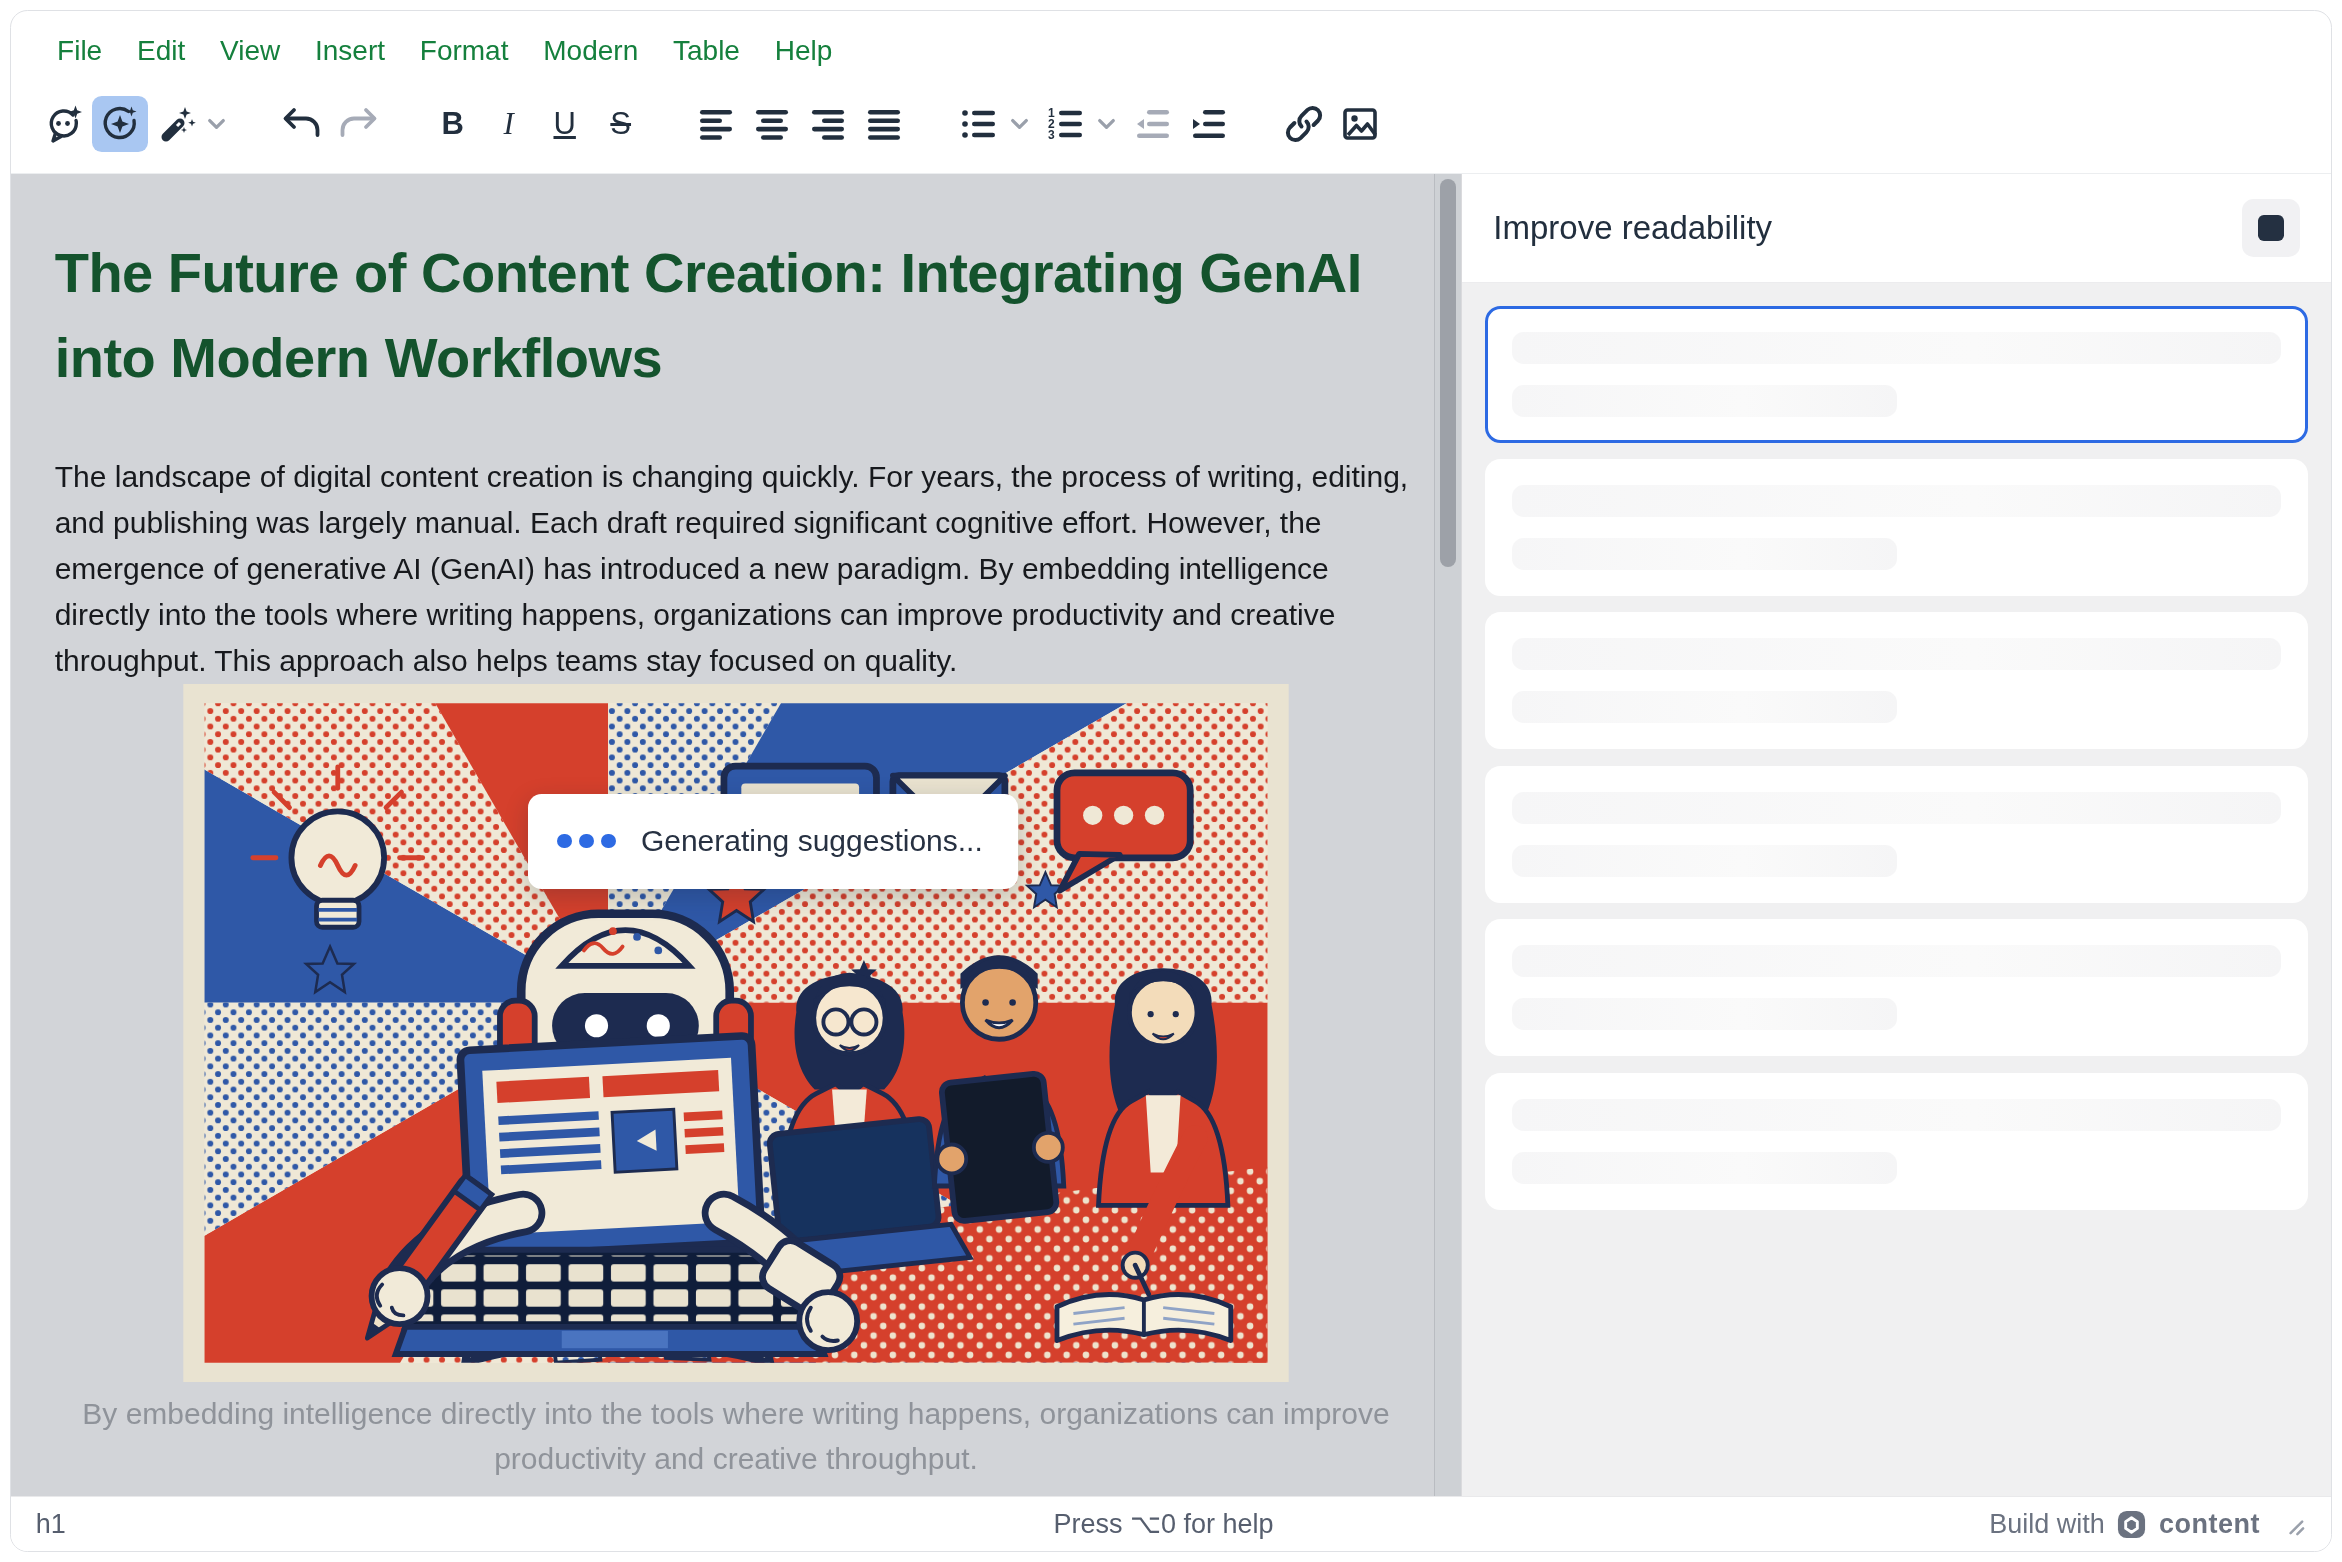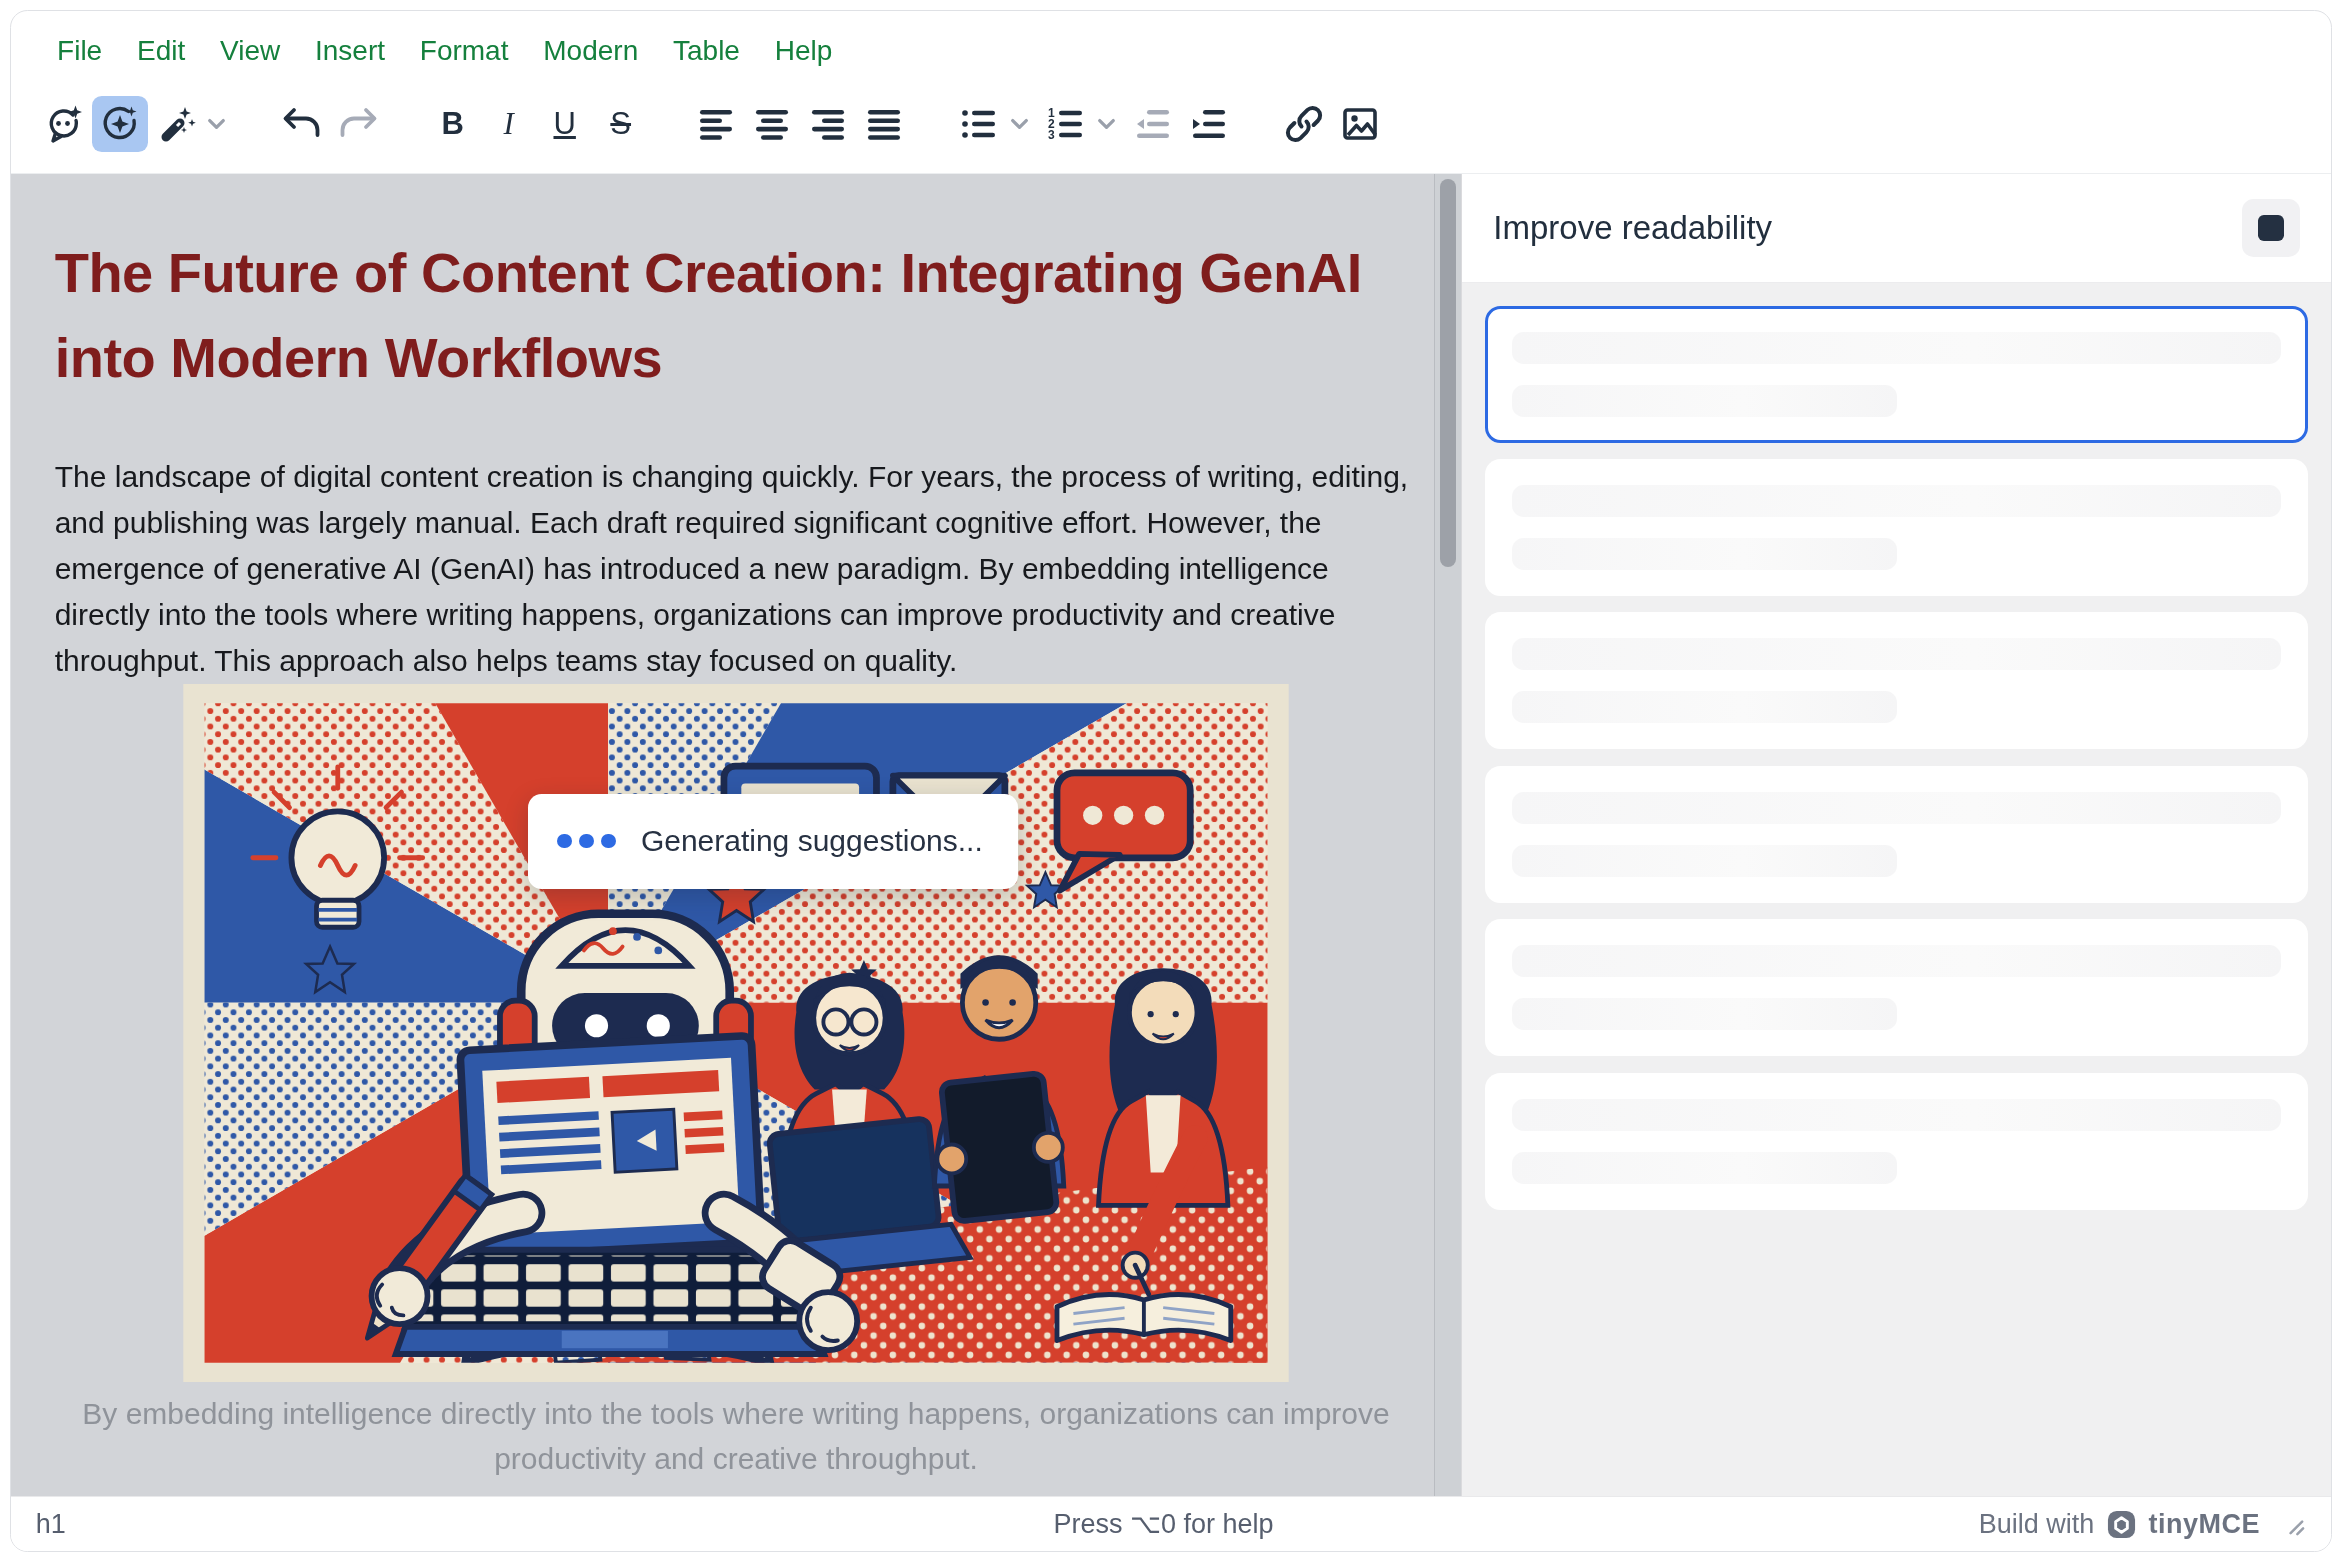--- a/index.html
+++ b/index.html
@@ -23,21 +23,21 @@
   .glyph.i{font-style:italic;}
   .glyph.u{text-decoration:underline;font-family:"Liberation Sans",sans-serif;}
   .glyph.s{text-decoration:line-through;font-family:"Liberation Sans",sans-serif;}
   .format-select{width:243px;height:56px;background:#f0f0f2;border-radius:7.7px;display:flex;align-items:center;justify-content:space-between;padding:0 17.4px 0 21px;}
   .format-select span{font-size:28px;color:#222f3e;}
 
   
   .main{flex:1;display:flex;min-height:0;border-top:1px solid #eceef0;}
   .editor-wrap{flex:1;position:relative;background:#d2d4d8;overflow:hidden;}
   .editor-content{padding:56px 44px 0;}
-  .doc-h1{margin:0;font-size:56px;line-height:85px;font-weight:bold;color:#7f1d1d;letter-spacing:-0.5px;}
+  .doc-h1{margin:0;font-size:56px;line-height:85px;font-weight:bold;color:#14532d;letter-spacing:-0.5px;}
   .doc-p{margin:54px 0 0;font-size:30px;line-height:46px;color:#17191d;}
   .doc-figure{margin:0 auto;width:1106px;position:relative;}
   .doc-figure svg{display:block;}
   .doc-caption{margin-top:9.7px;text-align:center;font-size:30px;line-height:45px;color:#8f939a;}
 
   .gen-pill{position:absolute;left:345px;top:110px;height:95px;display:flex;align-items:center;gap:25px;background:#fff;border-radius:13.5px;padding:0 35px 0 29px;box-shadow:0 7.7px 23px rgba(20,30,50,.22);}
   .gen-pill .txt{font-size:30px;color:#273142;white-space:nowrap;}
   .dots{display:flex;gap:7.7px;}
   .dots i{width:14.5px;height:14.5px;border-radius:50%;background:#2d6ae3;animation:pulse 1.2s infinite;}
   .dots i:nth-child(2){animation-delay:.2s}
@@ -547,21 +547,21 @@
 
   <div class="statusbar">
     <span>h1</span>
     <span class="status-center">Press ⌥0 for help</span>
     <span class="status-right">
       <span>Build with</span>
       <svg width="31" height="31" viewBox="0 0 32 32">
         <rect x="2" y="2" width="28" height="28" rx="9" fill="#6b7280"></rect>
         <path d="M10 13 l6-4 6 4 v7 l-6 4 -6-4 Z" fill="none" stroke="#fff" stroke-width="3" stroke-linejoin="round"></path>
       </svg>
-      <span class="brand-name">tinyMCE</span>
+      <span class="brand-name">content</span>
       <span class="resize-grip">
         <svg width="25" height="25" viewBox="0 0 26 26">
               <g stroke="#9aa0ab" stroke-width="2.6" stroke-linecap="round">
                 <line x1="10" y1="22" x2="22" y2="10"></line>
                 <line x1="17" y1="23" x2="23" y2="17"></line>
               </g>
             </svg>
       </span>
     </span>
   </div>

